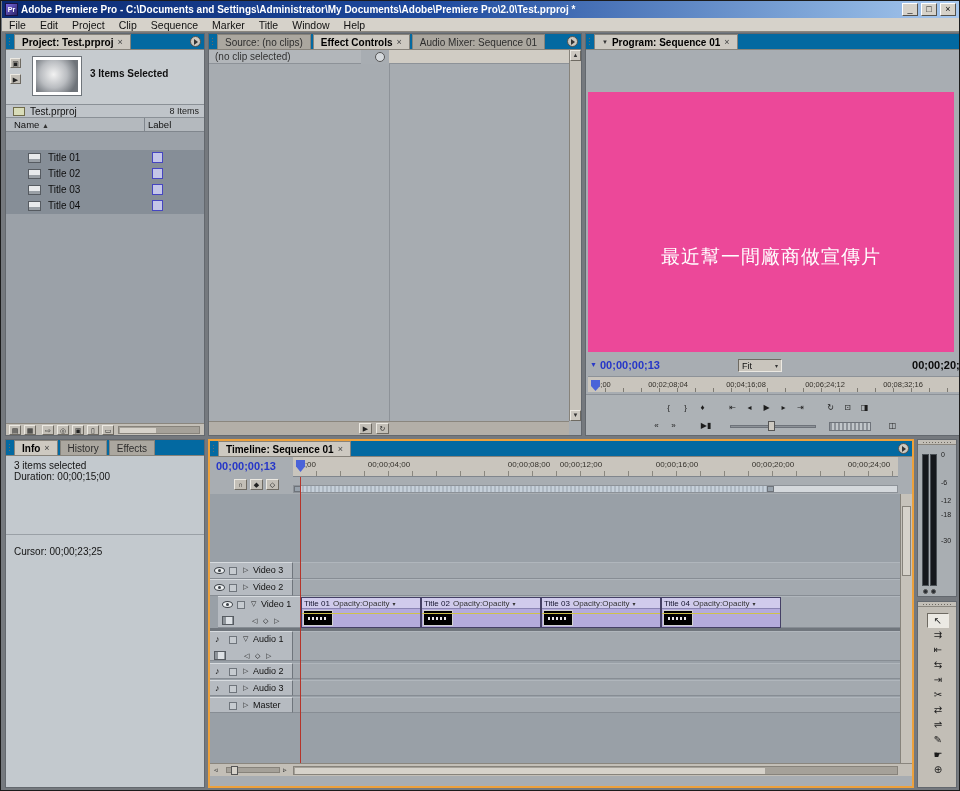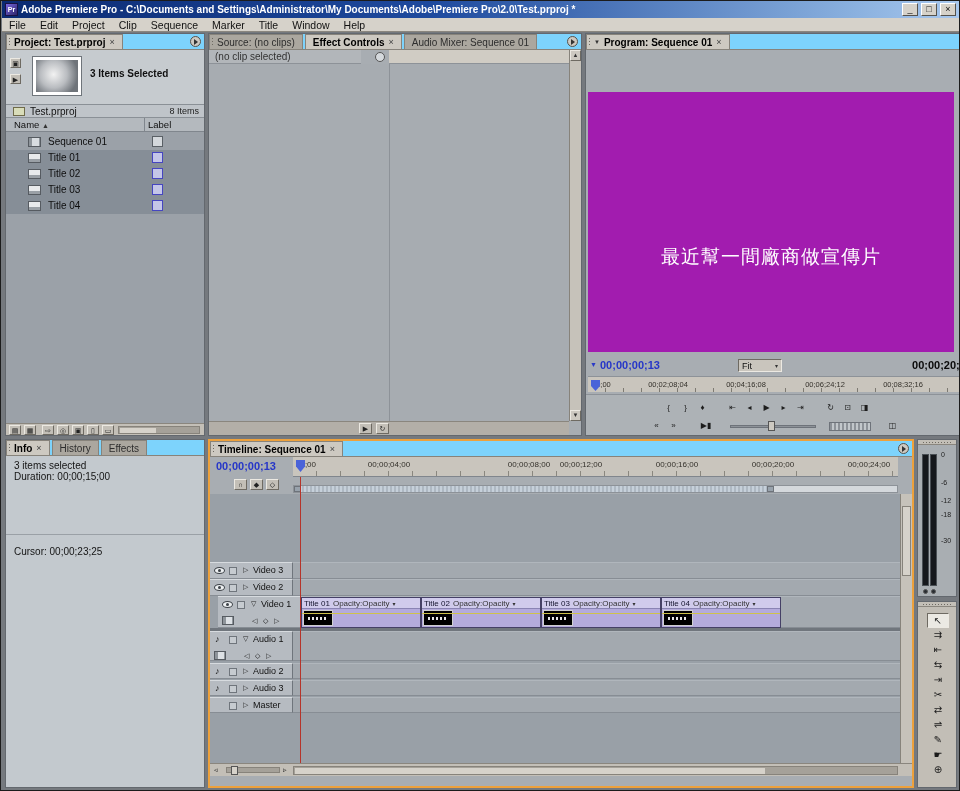--- a/index.html
+++ b/index.html
@@ -13,22 +13,22 @@
     display:flex;align-items:center;justify-content:center;border:1px solid #191245;}
   .title-text{flex:1;color:#fff;font-size:10px;font-weight:bold;white-space:nowrap;overflow:hidden;}
   .win-btn{width:16px;height:13px;background:#d6d2ca;border:1px solid;border-color:#fff #55524c #55524c #fff;
     font-size:9px;line-height:10px;text-align:center;color:#111;}
   .menubar{position:absolute;left:1px;top:17px;width:957px;height:14px;background:#d6d2ca;display:flex;align-items:center;
     border-bottom:1px solid #8a867e;}
   .menu-item{font-size:10.5px;padding:0 7px;color:#111;}
 
   
   .panel{position:absolute;background:#a8adb2;border:1px solid #63686e;}
-  .tabbar{position:absolute;left:0;top:0;right:0;height:16px;background:#7dd3fc;display:flex;align-items:stretch;gap:2px;
-    border-bottom:1px solid #87837b;}
+  .tabbar{position:absolute;left:0;top:0;right:0;height:16px;background:#0369a1;display:flex;align-items:stretch;gap:2px;
+    padding-left:8px;border-bottom:1px solid #87837b;}
   .tabbar::before{content:"";position:absolute;left:2px;top:3px;width:4px;height:10px;
     background:radial-gradient(circle,#6e6a62 35%,transparent 40%) 0 0/3px 3px;}
   .tab{display:flex;align-items:center;gap:4px;padding:0 7px;font-size:10px;color:#2e2e2e;background:#aba79f;
     border:1px solid #87837b;border-bottom:none;white-space:nowrap;}
   .tab.active{background:#cdc9c1;font-weight:bold;color:#000;}
   .tab-close{font-size:9px;color:#444;font-weight:normal;}
   .flyout{font-size:6px;color:#333;}
   .panel-menu-btn{position:absolute;right:3px;top:2px;width:11px;height:11px;border-radius:50%;background:#cdc9c1;
     border:1px solid #55524c;}
   .panel-menu-btn::after{content:"";position:absolute;left:3px;top:2px;border-left:4px solid #333;
@@ -75,21 +75,21 @@
   .ec-topbar-right{position:absolute;left:180px;top:16px;right:12px;height:14px;background:#d0ccc4;border-bottom:1px solid #8d9298;}
   .ec-main{position:absolute;left:0;top:30px;right:12px;bottom:14px;background:#a7acb1;}
   .ec-divider{position:absolute;left:180px;top:0;bottom:0;width:1px;background:#8d9298;}
   .ec-scrollbar{position:absolute;right:0;top:16px;width:12px;bottom:14px;background:#c6c2ba;border-left:1px solid #87837b;}
   .sb-btn{position:absolute;left:0;width:11px;height:11px;background:#cdc9c1;border:1px solid;
     border-color:#ece9e2 #6e6a62 #6e6a62 #ece9e2;font-size:6px;text-align:center;line-height:9px;color:#333;}
   .ec-bottombar{position:absolute;left:0;bottom:0;right:12px;height:14px;background:#b3afa8;border-top:1px solid #8a867e;}
 
   
   #program-panel{left:584px;top:32px;width:396px;height:403px;}
-  .prog-video{position:absolute;left:2px;top:58px;width:366px;height:260px;background:#a21caf;}
+  .prog-video{position:absolute;left:2px;top:58px;width:366px;height:260px;background:#ec4899;}
   .prog-caption{position:absolute;left:0;right:0;top:152px;text-align:center;color:#fff;font-size:19px;letter-spacing:1px;
     font-family:"Liberation Sans","DejaVu Sans",sans-serif;}
   .prog-timerow{position:absolute;left:0;top:324px;right:0;height:16px;font-size:11px;}
   .cti-glyph{position:absolute;left:4px;top:3px;font-size:7px;color:#2a3ac8;}
   .prog-time{position:absolute;left:14px;top:1px;color:#2636c8;font-weight:bold;}
   .fit-dd{position:absolute;left:152px;top:1px;width:44px;height:13px;background:#c9c5bd;border:1px solid;
     border-color:#6e6a62 #ece9e2 #ece9e2 #6e6a62;font-size:9px;color:#111;padding:0 3px;display:flex;justify-content:space-between;align-items:center;}
   .dd-arrow{font-size:6px;color:#333;}
   .prog-duration{position:absolute;right:8px;top:1px;color:#0a0a0a;font-weight:bold;}
   .prog-ruler{position:absolute;left:2px;top:342px;right:2px;height:16px;background:#c9c5bd;border-top:1px solid #8d9298;}
@@ -224,25 +224,20 @@
       <span class="bin-icon"></span>
       <span class="proj-binname">Test.prproj</span>
       <span class="items-count">8 Items</span>
     </div>
     <div class="proj-header">
       <span class="col-name"><span>Name</span> <span class="sort-icon">▲</span></span>
       <span class="col-sep"></span>
       <span class="col-label">Label</span>
     </div>
     <div class="proj-list">
-      <div class="proj-row" style="top:2px;">
-        <span class="row-icon seq"></span>
-        <span class="row-name">Sequence 01</span>
-        <span class="label-chip plain"></span>
-      </div>
       <div class="proj-row selected" style="top:18px;">
         <span class="row-icon ttl"></span>
         <span class="row-name">Title 01</span>
         <span class="label-chip"></span>
       </div>
       <div class="proj-row selected" style="top:34px;">
         <span class="row-icon ttl"></span>
         <span class="row-name">Title 02</span>
         <span class="label-chip"></span>
       </div>

